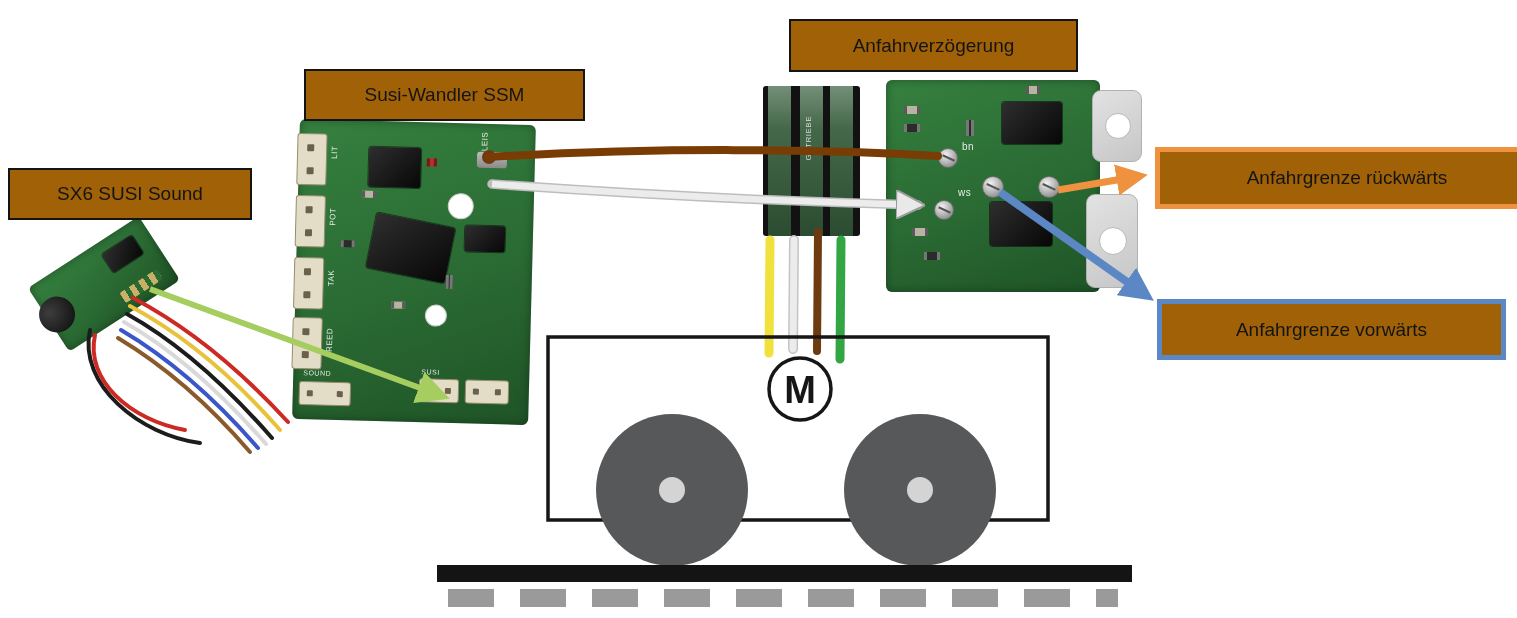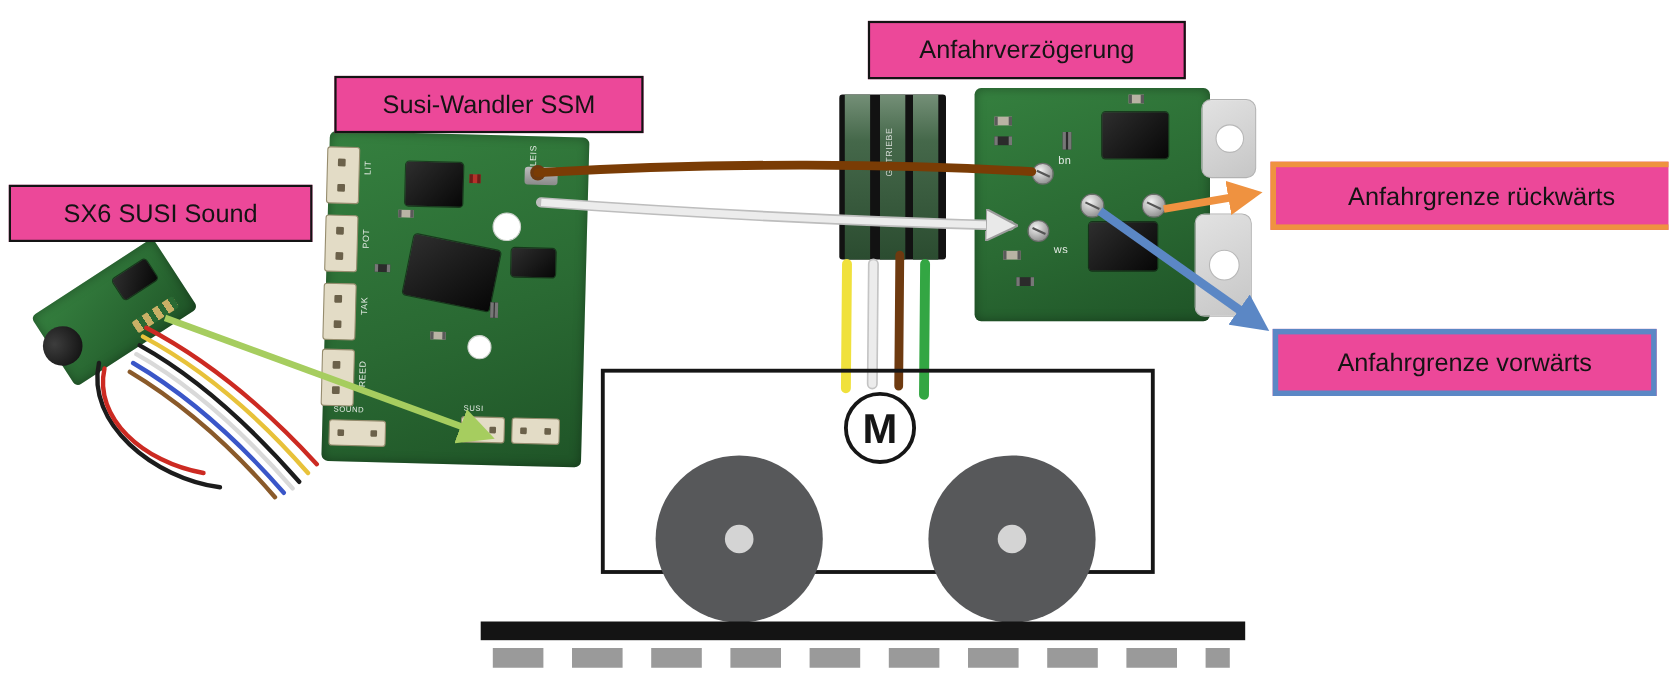--- a/index.html
+++ b/index.html
@@ -4,22 +4,22 @@
 <style>
   * { margin:0; padding:0; box-sizing:border-box; }
   html,body { background:#fff; }
   body { font-family:"Liberation Sans", sans-serif; }
   #canvas { position:relative; width:1517px; height:618px; background:#fff; overflow:hidden; }
 
   
   .label-box {
     position:absolute; z-index:30;
     display:flex; align-items:center; justify-content:center;
-    background:#ec4899; border:2px solid #141414;
-    font-size:23px; color:#141414; white-space:nowrap;
+    background:#a16207; border:2px solid #141414;
+    font-size:19px; color:#141414; white-space:nowrap;
   }
   .accent-box { border-width:5px; }
 
   
   .board { position:absolute; z-index:10; }
   .pcb { background:linear-gradient(160deg,#35803f 0%, #2a6a33 55%, #1f5427 100%);
          border-radius:6px; box-shadow: inset 0 0 10px rgba(0,0,0,.35); }
   .part { position:absolute; }
 
   .conn { position:absolute; width:30px; height:52px; background:#e3dcc6;
@@ -118,21 +118,21 @@
     <div class="tab" style="left:200px;top:114px;width:52px;height:94px;">
       <div class="hole" style="left:12px;top:32px;width:28px;height:28px;"></div>
     </div>
 
     <div class="blackcomp" style="left:116px;top:22px;width:60px;height:42px;"></div>
     <div class="blackcomp" style="left:104px;top:122px;width:62px;height:44px;"></div>
 
     <div class="screw" style="left:52px;top:68px;width:20px;height:20px;"></div>
     <div class="screw" style="left:48px;top:120px;width:20px;height:20px;"></div>
     <span class="pcb-text" style="left:76px;top:62px;font-size:10px;">bn</span>
-    <span class="pcb-text" style="left:72px;top:143px;font-size:10px;">ws</span>
+    <span class="pcb-text" style="left:72px;top:108px;font-size:10px;">ws</span>
 
     <div class="screw" style="left:96px;top:96px;width:22px;height:22px;"></div>
     <div class="screw" style="left:152px;top:96px;width:22px;height:22px;"></div>
 
     <div class="smd" style="left:18px;top:26px;width:16px;height:8px;"></div>
     <div class="smd dark" style="left:18px;top:44px;width:16px;height:8px;"></div>
     <div class="smd" style="left:26px;top:148px;width:16px;height:8px;"></div>
     <div class="smd dark" style="left:38px;top:172px;width:16px;height:8px;"></div>
     <div class="smd" style="left:140px;top:6px;width:14px;height:8px;"></div>
     <div class="smd dark" style="left:80px;top:40px;width:8px;height:16px;"></div>
@@ -189,21 +189,21 @@
 
     <circle cx="672" cy="490" r="76" fill="#57585a"></circle>
     <circle cx="672" cy="490" r="13" fill="#d4d4d4"></circle>
     <circle cx="920" cy="490" r="76" fill="#57585a"></circle>
     <circle cx="920" cy="490" r="13" fill="#d4d4d4"></circle>
 
     <rect x="437" y="565" width="695" height="17" fill="#141414"></rect>
     <line x1="448" y1="598" x2="1118" y2="598" stroke="#9a9a9a" stroke-width="18" stroke-dasharray="46 26"></line>
   </svg>
 
-  <div class="label-box" style="left:8px;top:168px;width:276px;height:52px;">SX6 SUSI Sound</div>
+  <div class="label-box" style="left:8px;top:168px;width:244px;height:52px;">SX6 SUSI Sound</div>
 
   <div class="label-box" style="left:278px;top:69px;width:281px;height:52px;margin-left:26px;">Susi-Wandler SSM</div>
 
   <div class="label-box" style="left:789px;top:19px;width:289px;height:53px;">Anfahrverzögerung</div>
 
   <div class="label-box accent-box" style="left:1155px;top:147px;width:384px;height:62px;border-color:#ef9240;">Anfahrgrenze rückwärts</div>
 
   <div class="label-box accent-box" style="left:1157px;top:299px;width:349px;height:61px;border-color:#5b87c5;">Anfahrgrenze vorwärts</div>
 
 </div>

